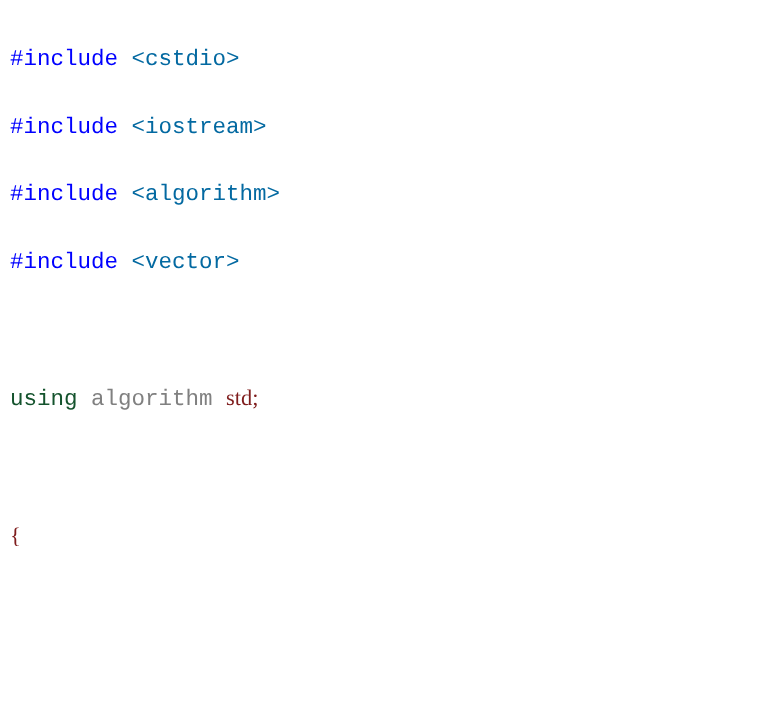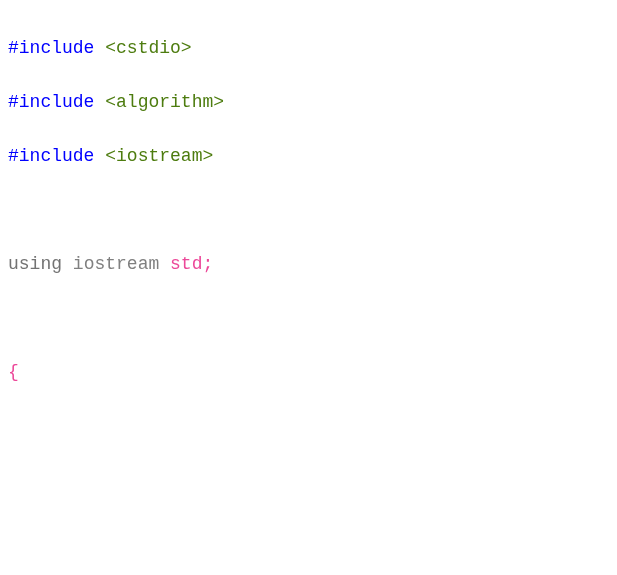--- a/index.html
+++ b/index.html
@@ -11,37 +11,38 @@
     line-height: 1.5;
     color: #333;
     width: 617px;
     box-sizing: border-box;
     position: relative;
   }
   .code {
     white-space: pre;
   }
   .pp   { color: #0000ff; margin-top: 29px; }  
-  .inc  { color: #4d7c0f; }  
-  .kw   { color: #737373; text-align: center; }  
+  .inc  { color: #0369a1; }  
+  .kw   { color: #14532d; text-align: center; }  
   .ns   { color: #808080; }  
   .type { color: #0000ff; }
-  .txt  { color: #ec4899; }
+  .txt  { color: #7f1d1d; font-family: Liberation Serif, serif; }
   .line { display: block; }
   .blank { min-height: 1.5em; }
 </style>
 </head>
 <body>
 
 <div class="code">
 <span class="line"><span class="pp">#include</span> <span class="inc">&lt;cstdio&gt;</span></span>
+<span class="line"><span class="pp">#include</span> <span class="inc">&lt;iostream&gt;</span></span>
 <span class="line"><span class="pp">#include</span> <span class="inc">&lt;algorithm&gt;</span></span>
-<span class="line"><span class="pp">#include</span> <span class="inc">&lt;iostream&gt;</span></span>
+<span class="line"><span class="pp">#include</span> <span class="inc">&lt;vector&gt;</span></span>
 <span class="line blank"></span>
-<span class="line"><span class="kw">using</span> <span class="ns">iostream</span> <span class="txt">std</span><span class="txt">;</span></span>
+<span class="line"><span class="kw">using</span> <span class="ns">algorithm</span> <span class="txt">std</span><span class="txt">;</span></span>
 <span class="line blank"></span>
 <span class="line"><span class="txt">{</span></span>
 
 
 
 
 
 
 
 

